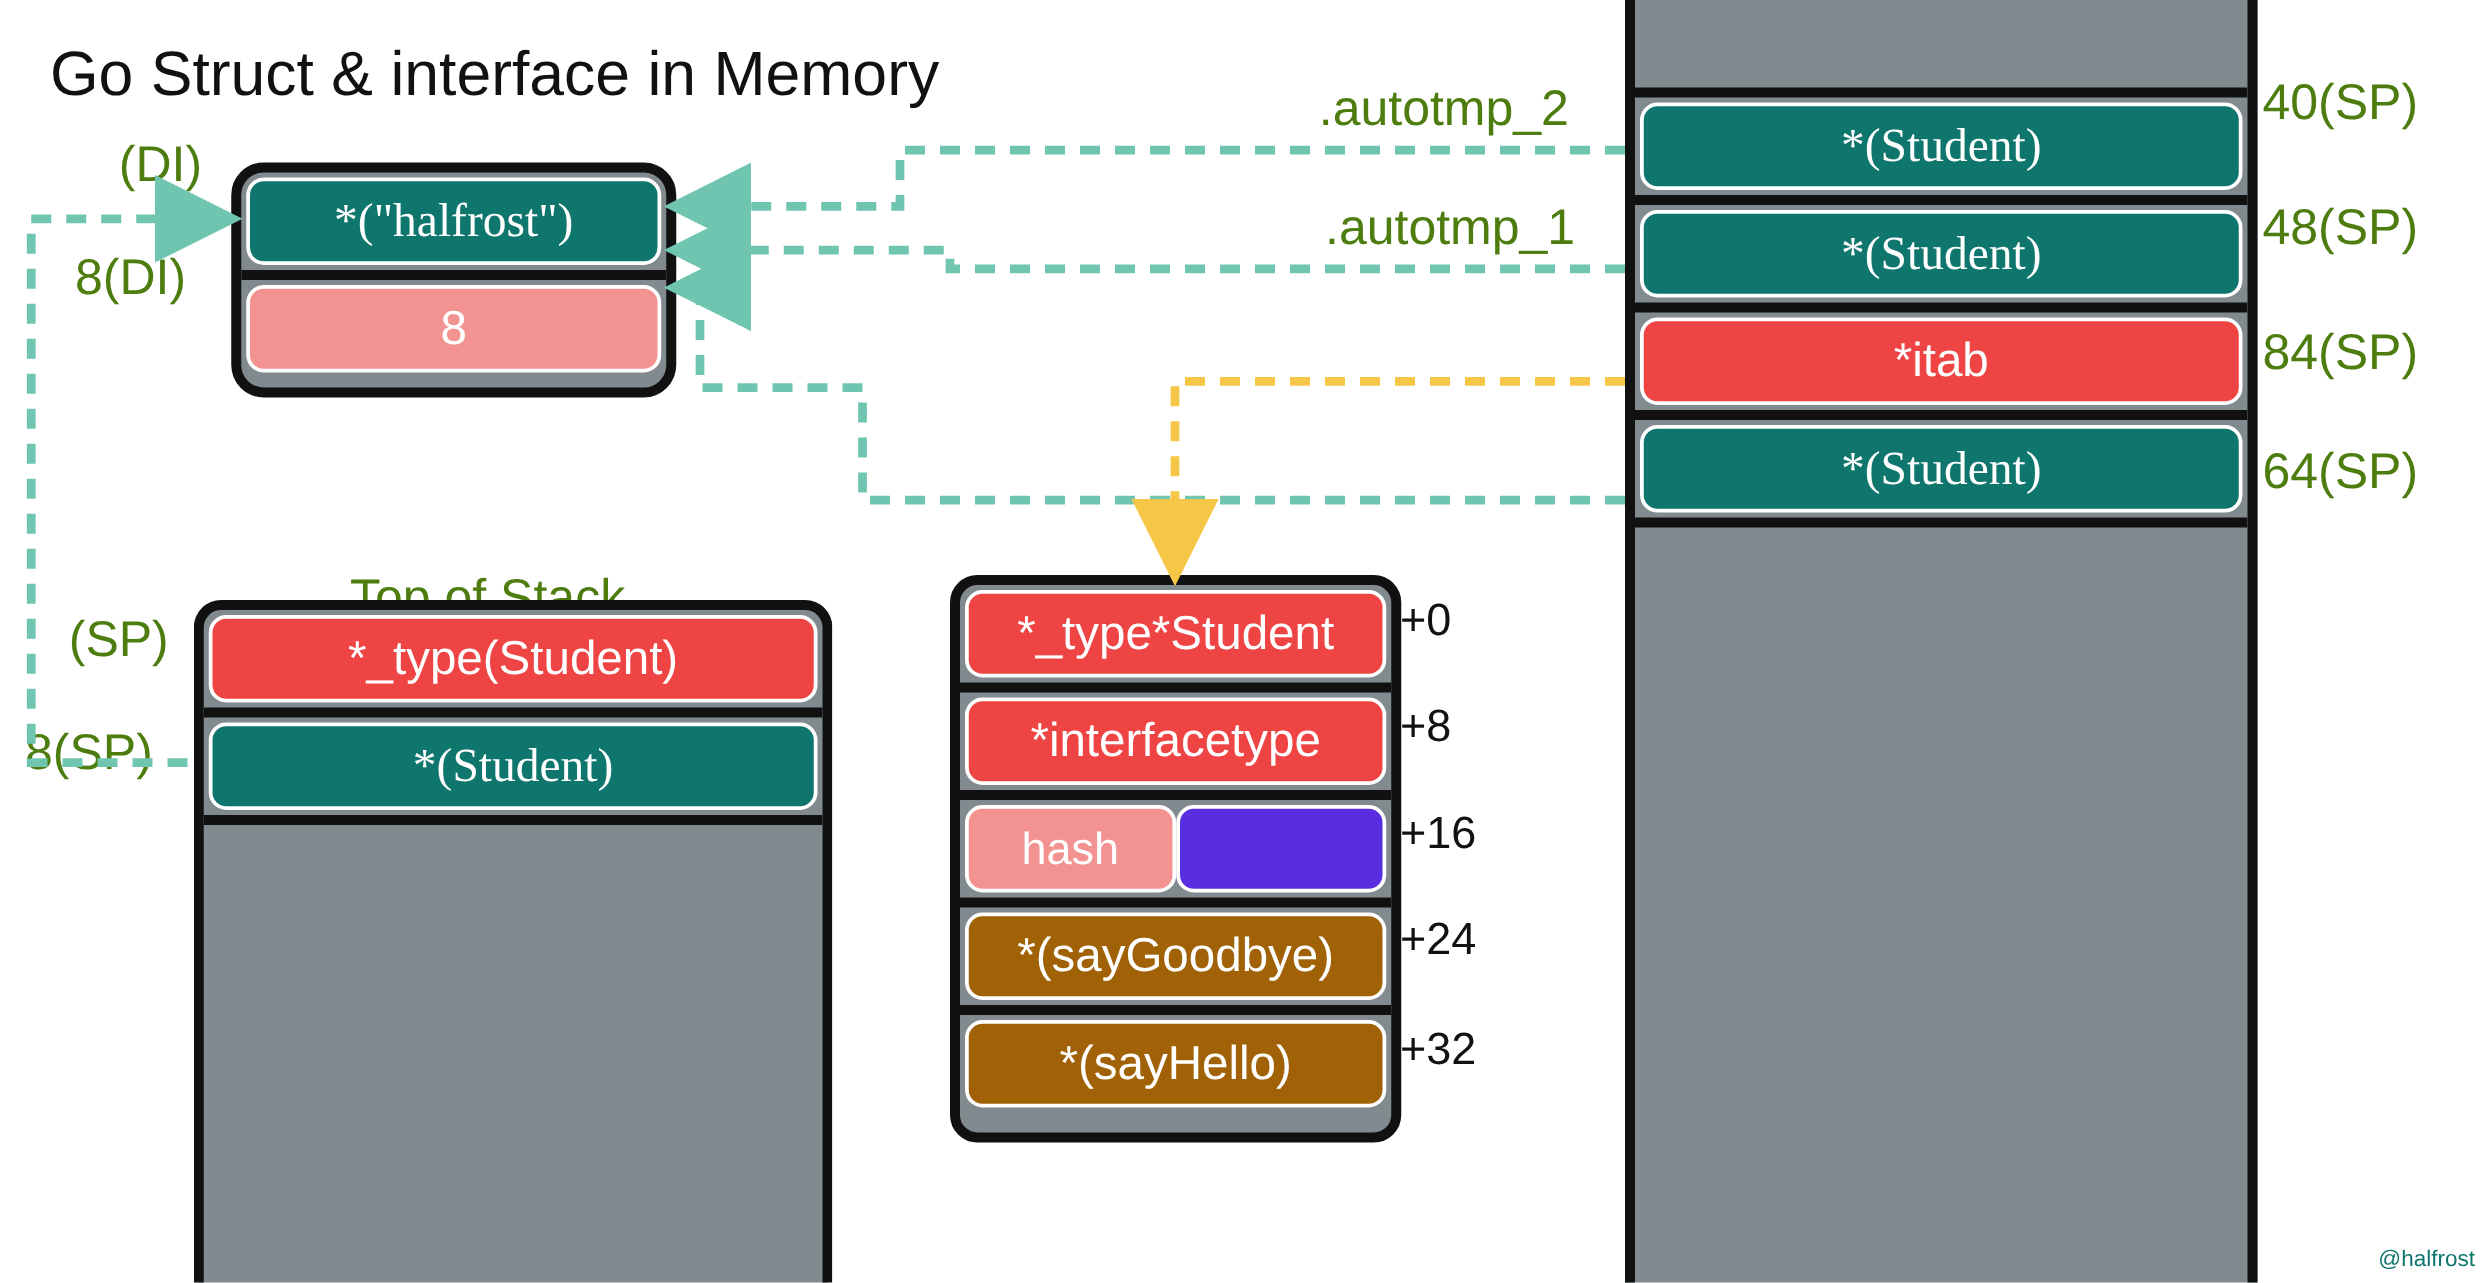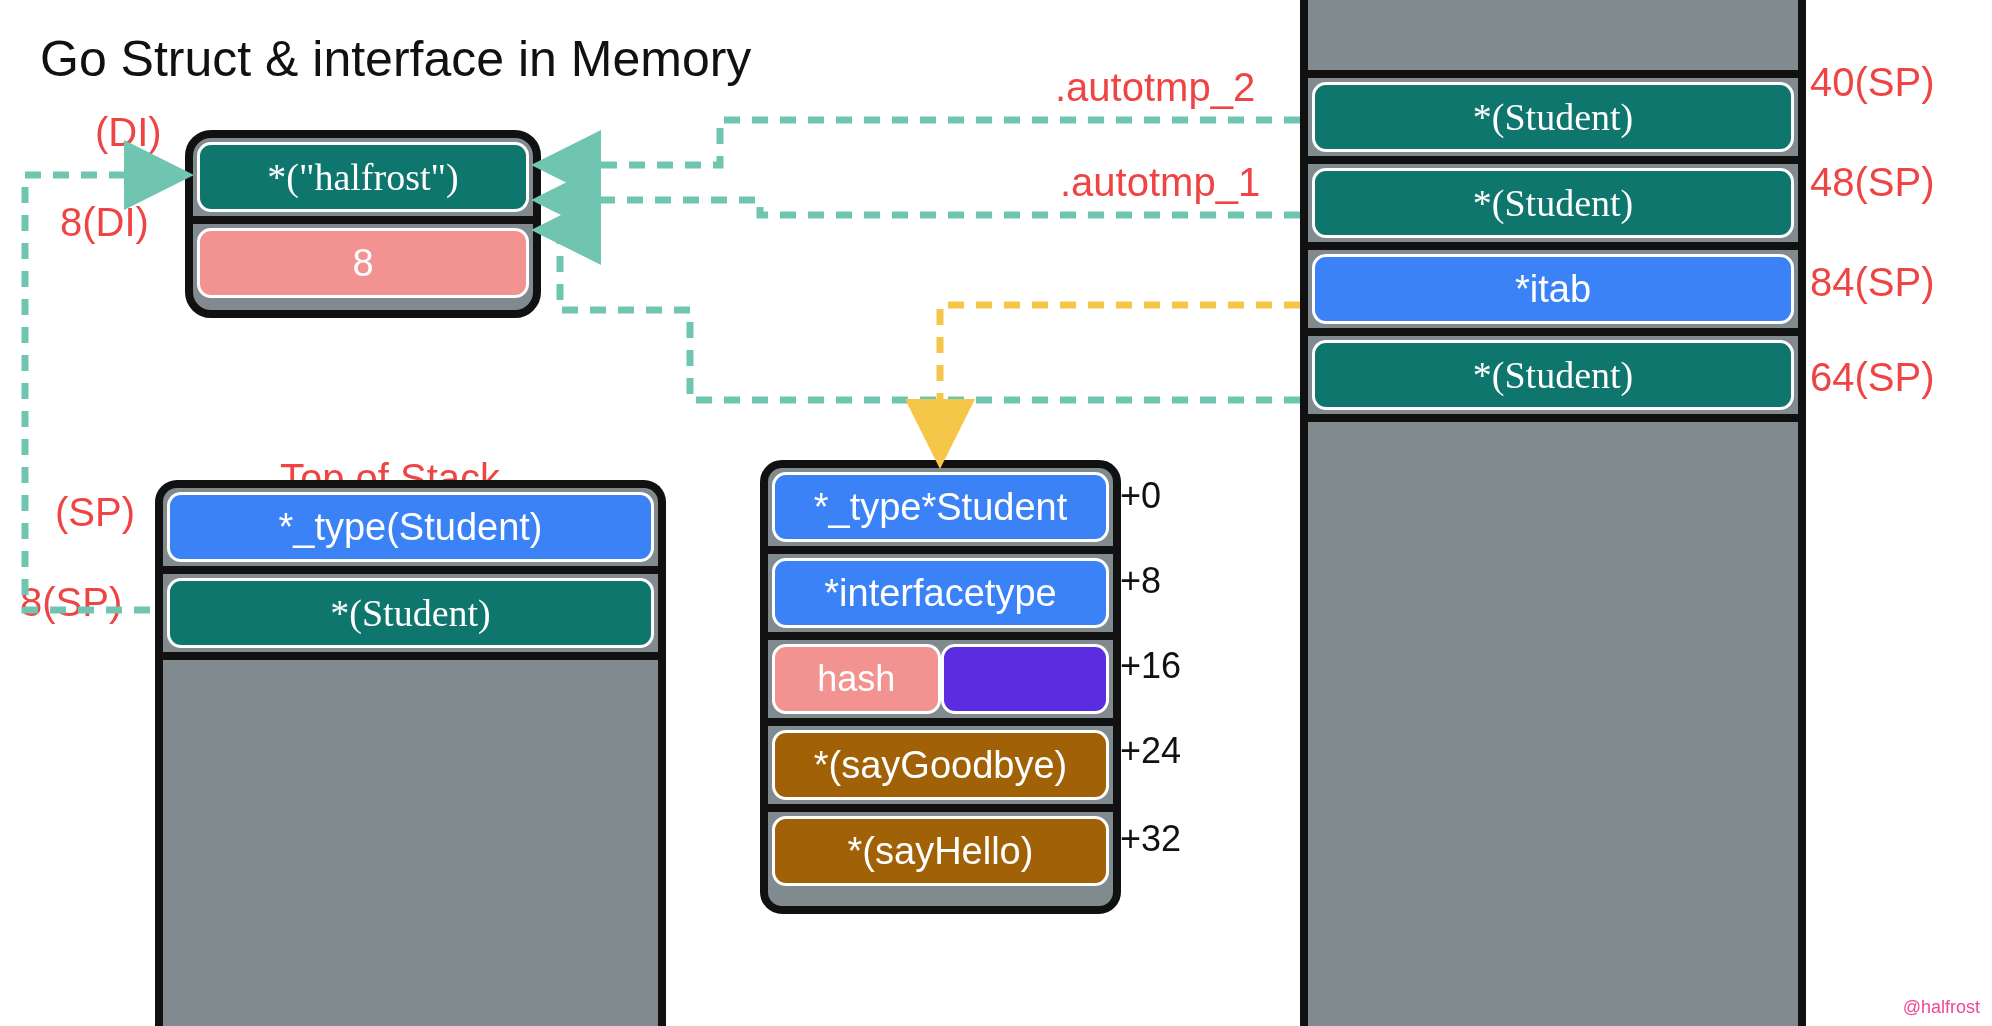--- a/index.html
+++ b/index.html
@@ -1,26 +1,26 @@
 <!DOCTYPE html>
 <html><head>
 <meta charset="utf-8">
 <style>
   html,body{margin:0;padding:0;background:#fff;font-family:-apple-system,BlinkMacSystemFont,"Segoe UI",Helvetica,Arial,sans-serif;}
   .canvas{position:relative;width:1992px;height:1026px;}
   .title{position:absolute;font-size:50px;font-weight:500;color:#111;}
-  .label{position:absolute;font-size:40px;color:#ef4444;}
-  .credit{position:absolute;font-size:18px;color:#ec4899;}
+  .label{position:absolute;font-size:40px;color:#4d7c0f;}
+  .credit{position:absolute;font-size:18px;color:#0f766e;}
   .stack{position:absolute;border:8px solid #111;border-radius:22px;background:#808a8f;overflow:hidden;}
   .stack .row{height:78px;border-bottom:8px solid #111;position:relative;}
   .cell{position:absolute;inset:4px;border:3px solid #fff;border-radius:14px;display:flex;align-items:center;justify-content:center;color:#fff;font-size:38px;}
   .half-left{position:absolute;top:4px;bottom:4px;left:4px;right:50%;border:3px solid #fff;border-radius:14px;display:flex;align-items:center;justify-content:center;color:#fff;font-size:36px;text-align:center;}
   .half-right{position:absolute;top:4px;bottom:4px;right:4px;left:50%;border:3px solid #fff;border-radius:14px;}
   .teal{background:#0f766e;font-family:Liberation Serif, serif;}
-  .yellow{background:#3b82f6;}
+  .yellow{background:#ef4444;}
   .pink{background:#f29392;}
   .blue{background:#a16207;}
   .purple{background:#5a2de0;}
   .offset-r{position:absolute;font-size:36px;color:#111;text-align:left;}
   svg.arrows{position:absolute;left:0;top:0;width:1992px;height:1026px;pointer-events:none;}
 </style>
 </head>
 <body>
 
 <div class="canvas">

